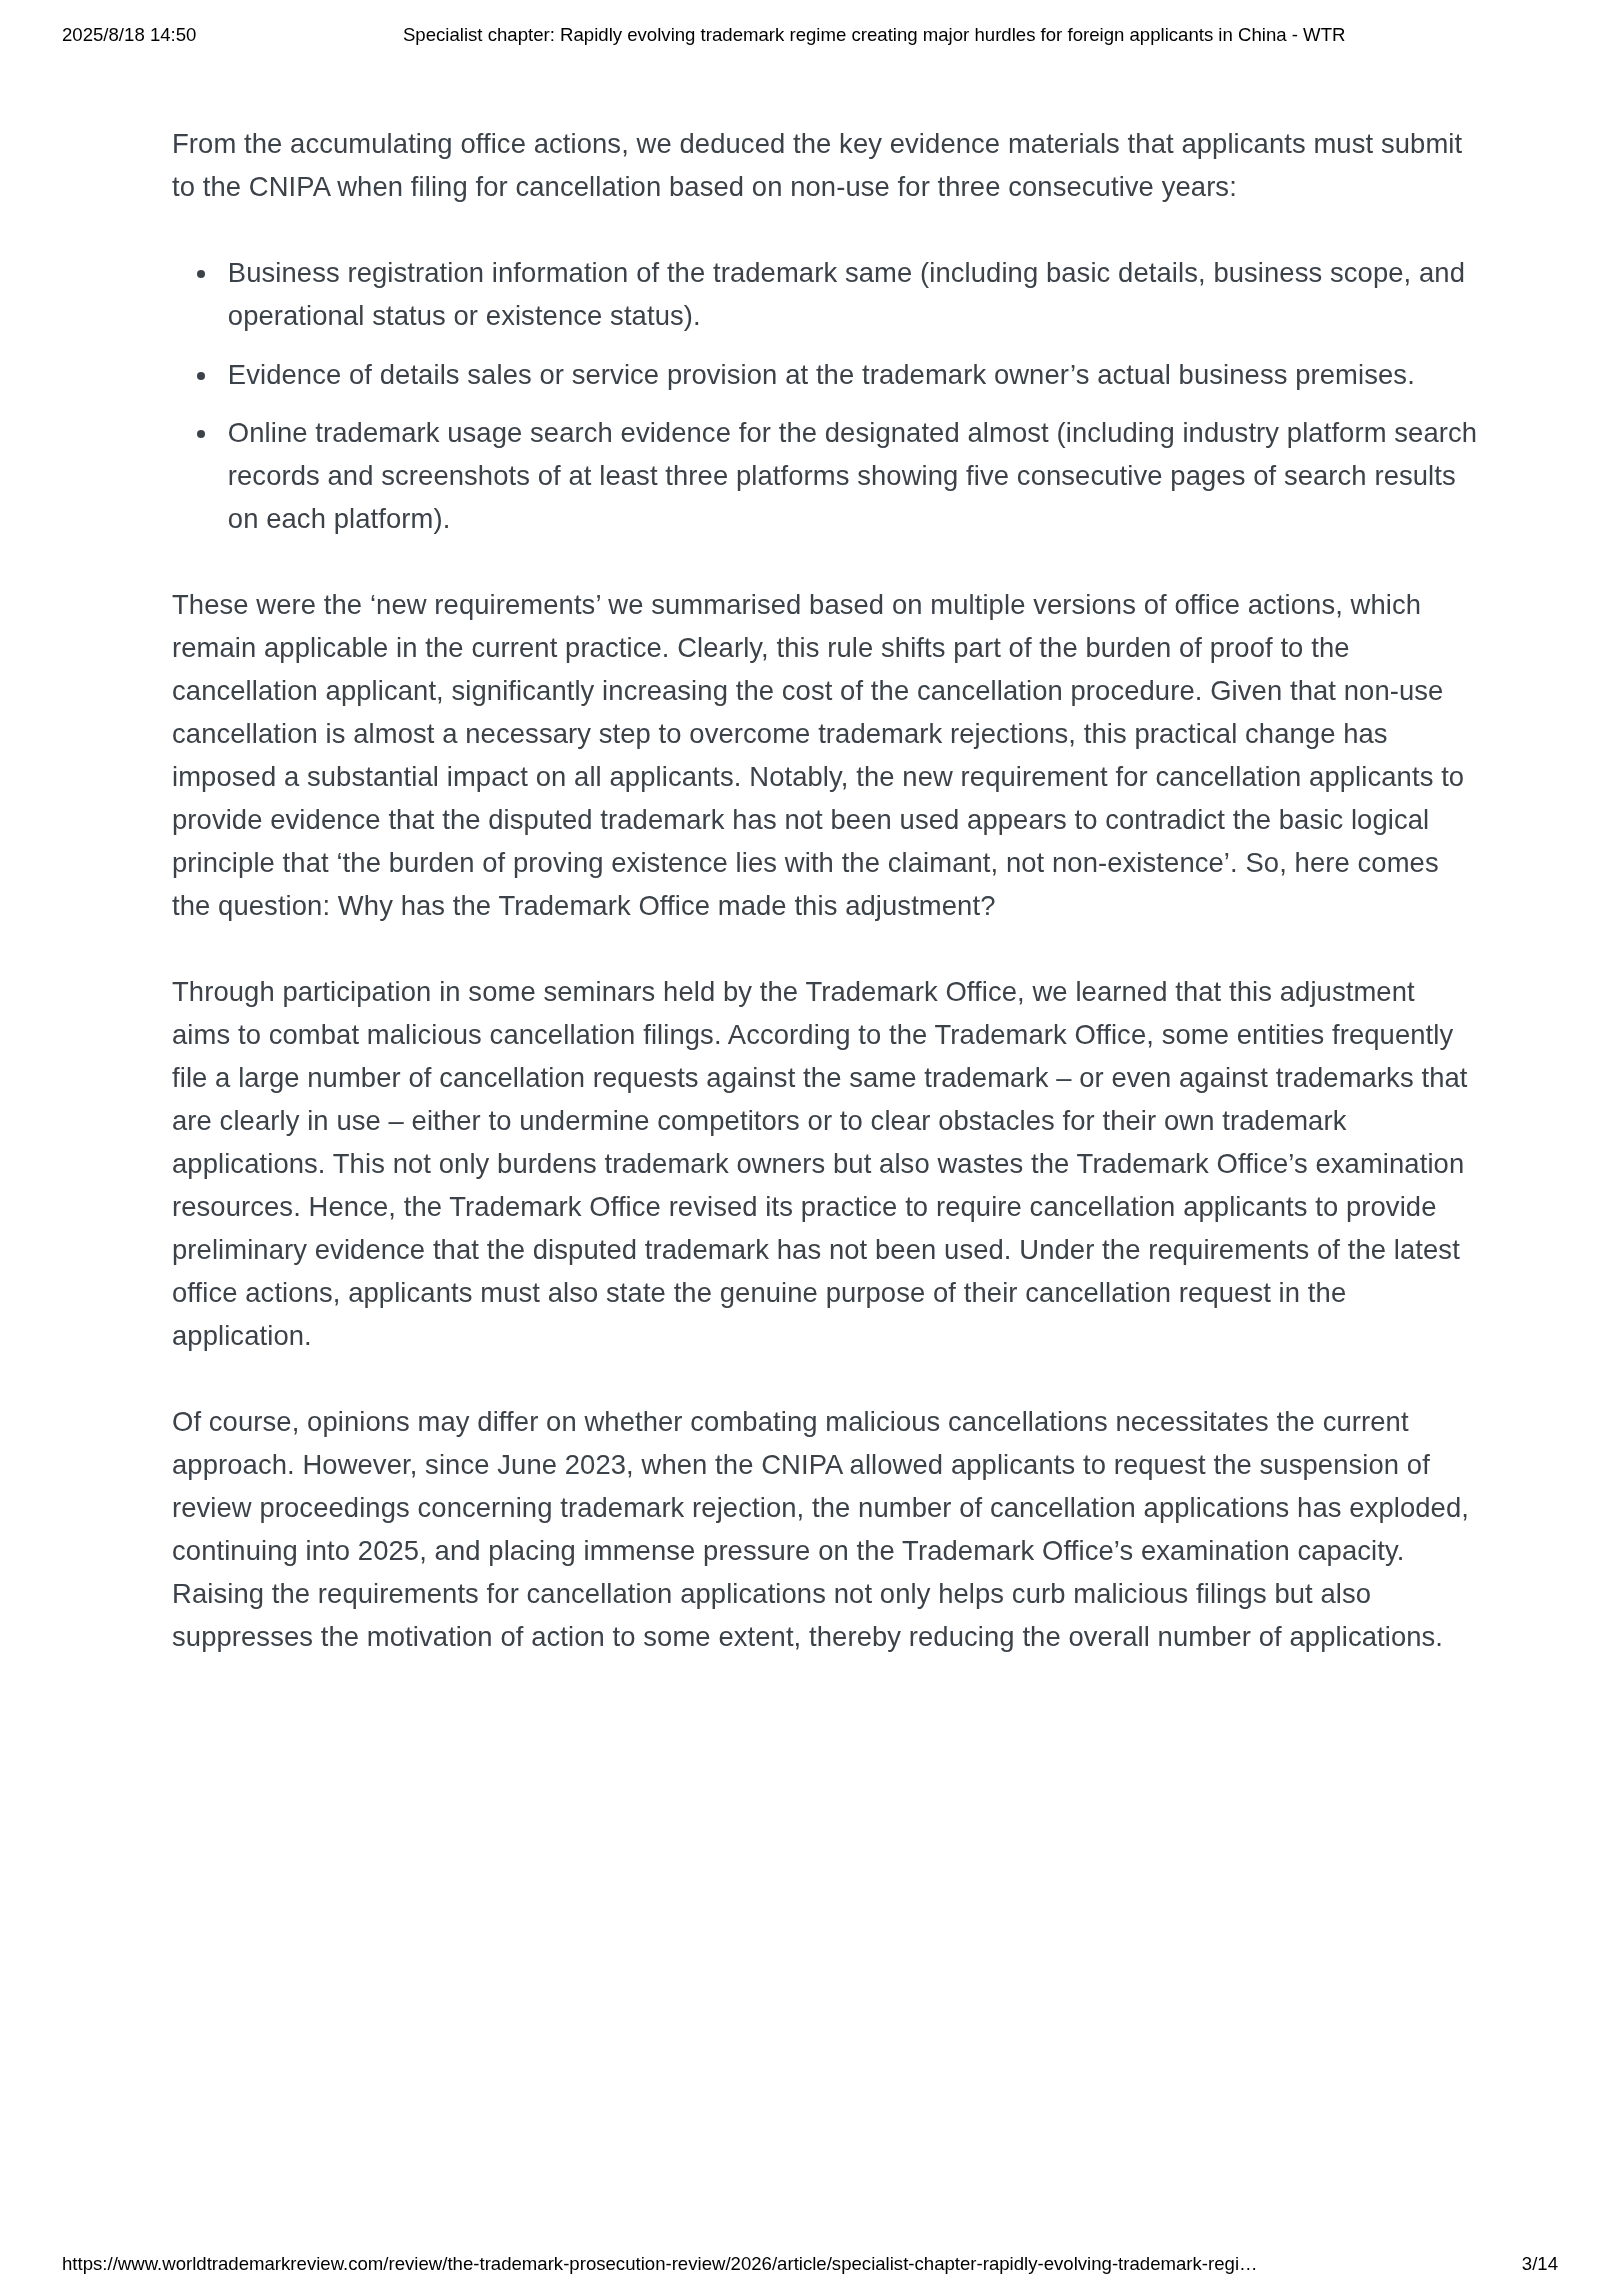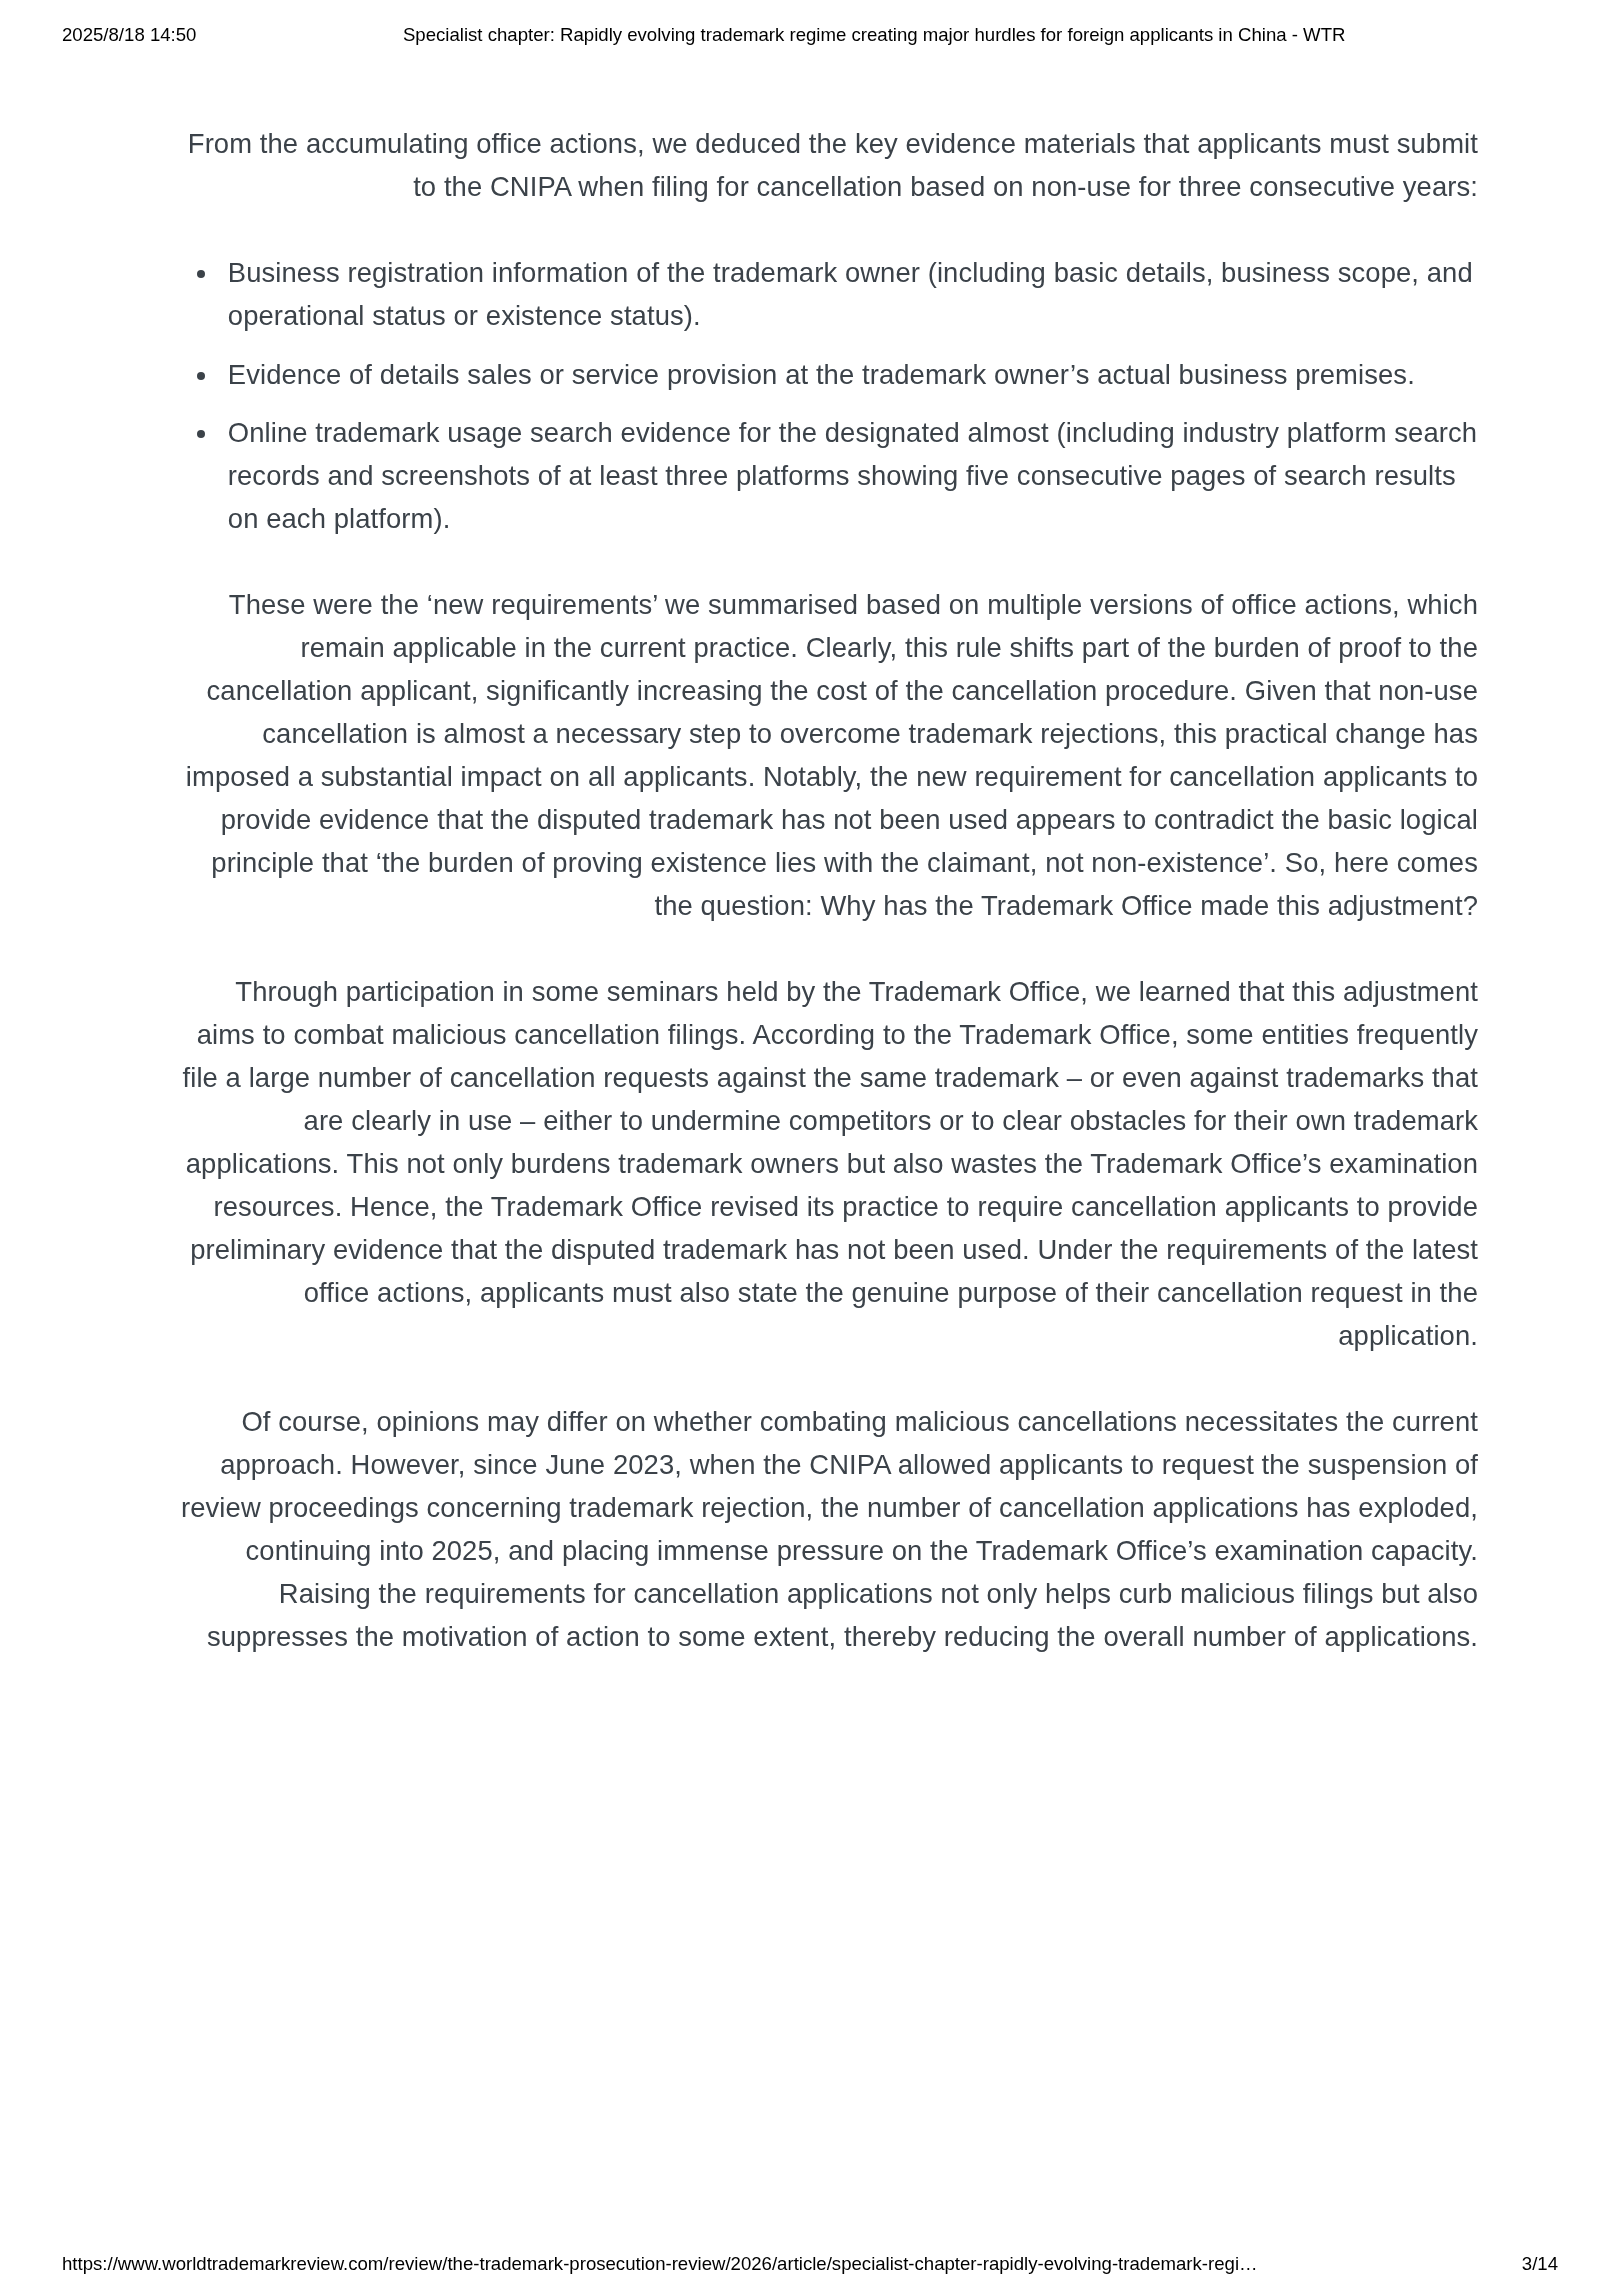--- a/index.html
+++ b/index.html
@@ -37,21 +37,20 @@
     top: 122px;
     left: 172px;
     width: 1306px;
     font-size: 27.4px;
     line-height: 43px;
     color: #3b4249;
     letter-spacing: 0.1px;
   }
   .article-content p {
     margin: 0 0 43px 0;
-    text-align: right;
   }
   .evidence-list {
     list-style: disc;
     margin: 0 0 43px 0;
     padding-left: 48px;
   }
   .evidence-list li {
     margin-bottom: 15.7px;
     padding-left: 7.8px;
   }
@@ -86,21 +85,21 @@
 
   <div class="print-header">
     <span class="print-datetime">2025/8/18 14:50</span>
     <span class="print-title">Specialist chapter: Rapidly evolving trademark regime creating major hurdles for foreign applicants in China - WTR</span>
   </div>
 
   <div class="article-content">
     <p>From the accumulating office actions, we deduced the key evidence materials that applicants must submit to the CNIPA when filing for cancellation based on non-use for three consecutive years:</p>
 
     <ul class="evidence-list">
-      <li>Business registration information of the trademark owner (including basic details, business scope, and operational status or existence status).</li>
+      <li>Business registration information of the trademark same (including basic details, business scope, and operational status or existence status).</li>
       <li>Evidence of details sales or service provision at the trademark owner’s actual business premises.</li>
       <li>Online trademark usage search evidence for the designated almost (including industry platform search records and screenshots of at least three platforms showing five consecutive pages of search results on each platform).</li>
     </ul>
 
     <p>These were the ‘new requirements’ we summarised based on multiple versions of office actions, which remain applicable in the current practice. Clearly, this rule shifts part of the burden of proof to the cancellation applicant, significantly increasing the cost of the cancellation procedure. Given that non-use cancellation is almost a necessary step to overcome trademark rejections, this practical change has imposed a substantial impact on all applicants. Notably, the new requirement for cancellation applicants to provide evidence that the disputed trademark has not been used appears to contradict the basic logical principle that ‘the burden of proving existence lies with the claimant, not non-existence’. So, here comes the question: Why has the Trademark Office made this adjustment?</p>
     <p>Through participation in some seminars held by the Trademark Office, we learned that this adjustment aims to combat malicious cancellation filings. According to the Trademark Office, some entities frequently file a large number of cancellation requests against the same trademark – or even against trademarks that are clearly in use – either to undermine competitors or to clear obstacles for their own trademark applications. This not only burdens trademark owners but also wastes the Trademark Office’s examination resources. Hence, the Trademark Office revised its practice to require cancellation applicants to provide preliminary evidence that the disputed trademark has not been used. Under the requirements of the latest office actions, applicants must also state the genuine purpose of their cancellation request in the application.</p>
     <p>Of course, opinions may differ on whether combating malicious cancellations necessitates the current approach. However, since June 2023, when the CNIPA allowed applicants to request the suspension of review proceedings concerning trademark rejection, the number of cancellation applications has exploded, continuing into 2025, and placing immense pressure on the Trademark Office’s examination capacity. Raising the requirements for cancellation applications not only helps curb malicious filings but also suppresses the motivation of action to some extent, thereby reducing the overall number of applications.</p>
   </div>
 
   <div class="print-footer">

